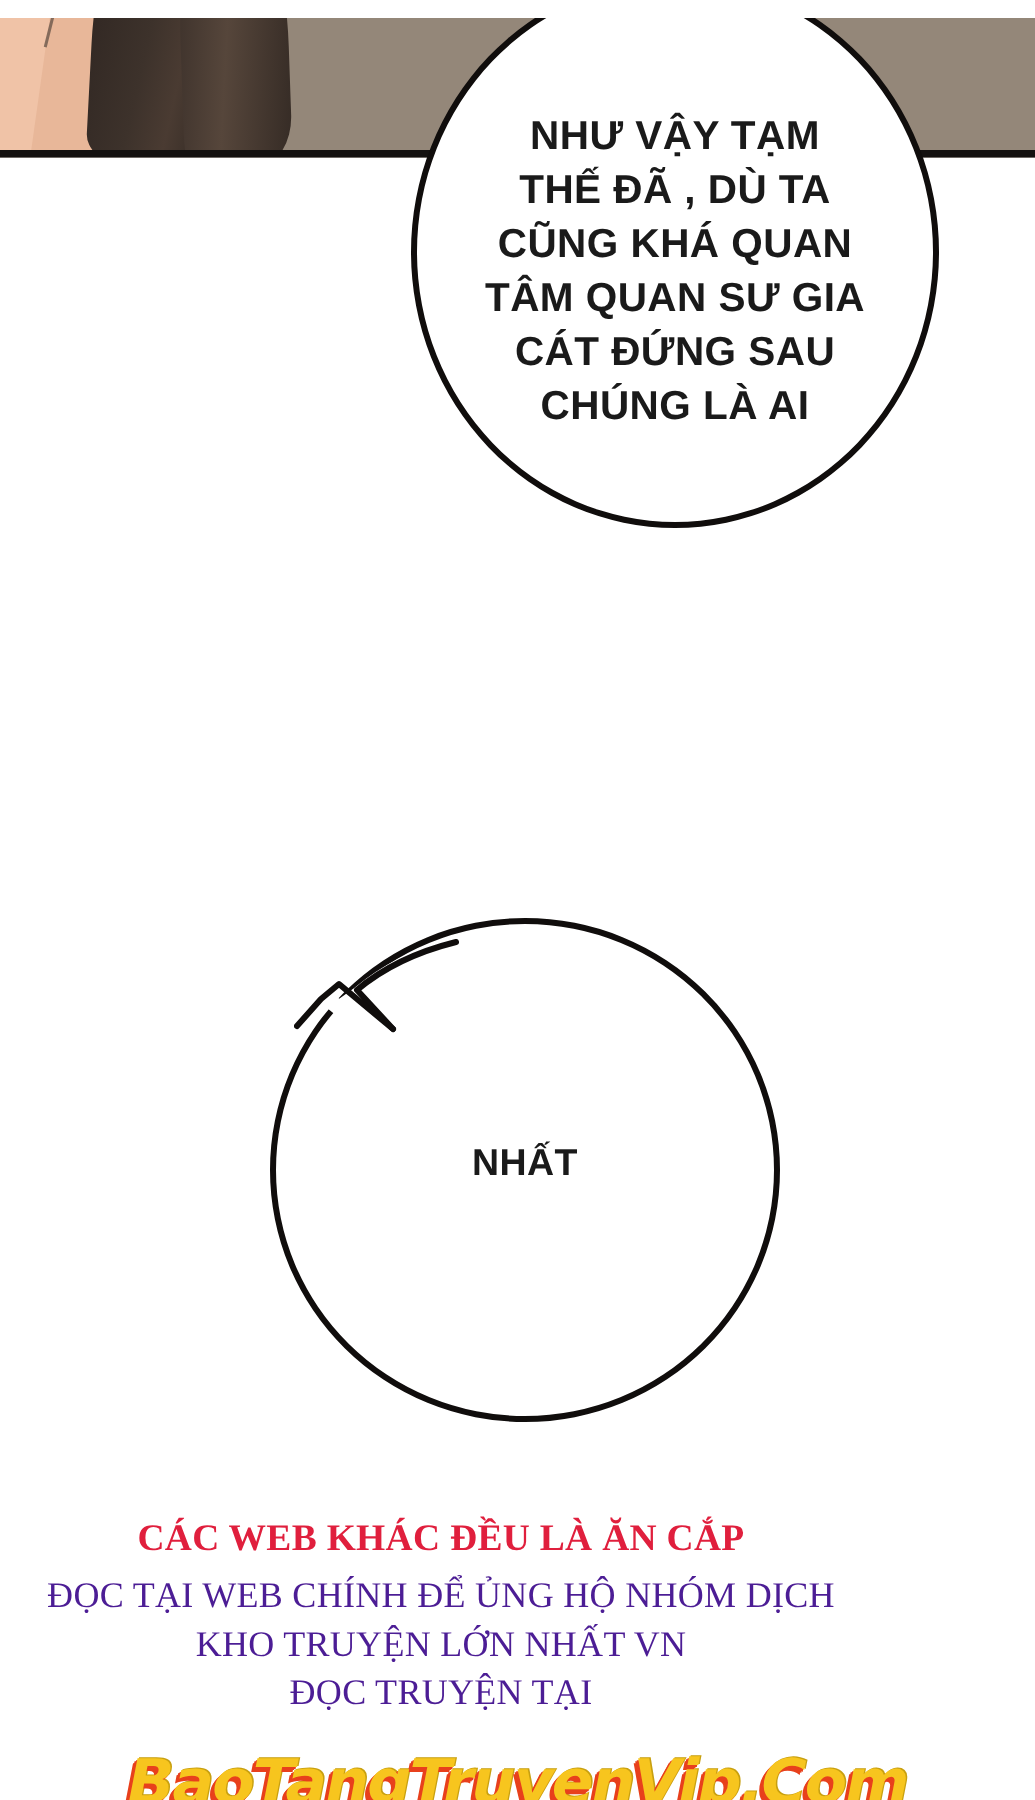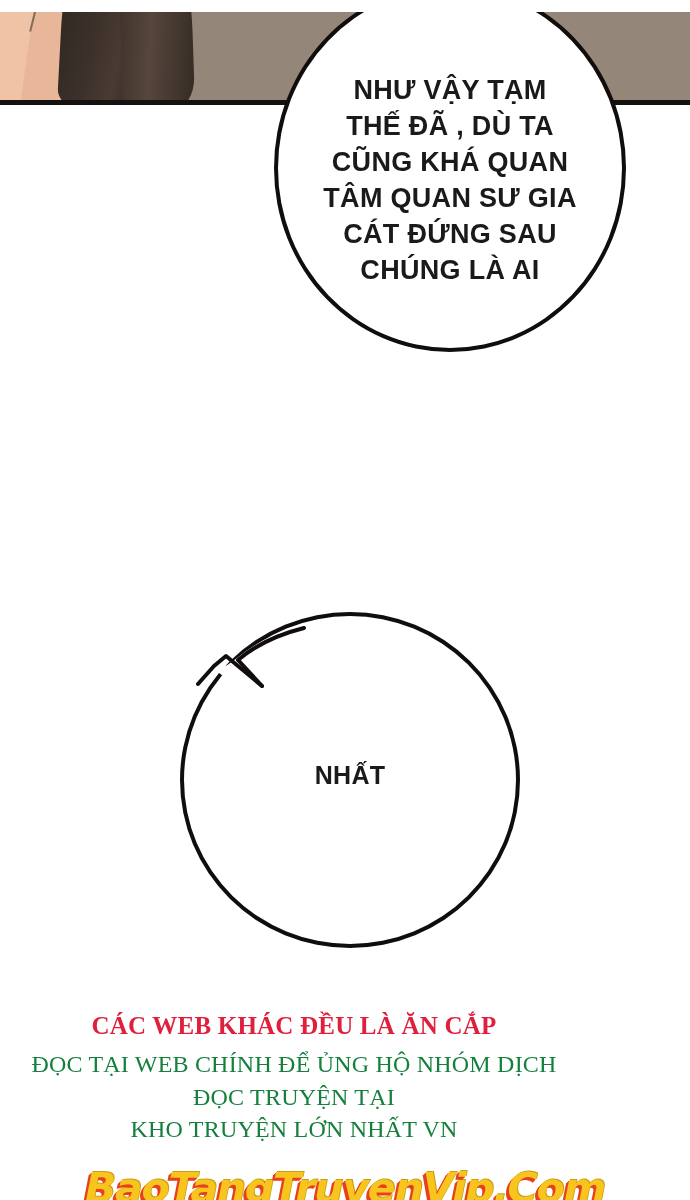--- a/index.html
+++ b/index.html
@@ -153,21 +153,21 @@
     font-weight: bold;
     font-size: 25px;
     color: #e01f3d;
     letter-spacing: 0.2px;
     line-height: 1.28;
     margin: 0 0 6px 0;
   }
   .footer-line {
     font-family: "Liberation Serif", serif;
     font-size: 24px;
-    color: #15803d;
+    color: #4c1d95;
     line-height: 1.36;
     letter-spacing: 0.2px;
     margin: 0;
   }
   .footer-logo {
     position: absolute;
     left: 0;
     top: 1152px;
     width: 690px;
     text-align: center;
@@ -214,19 +214,19 @@
 
   <svg class="bubble-tail" viewBox="0 0 110 90">
     <path d="M 108 4 Q 70 14 44 36 L 30 46 L 20 38 L 4 54" fill="none" stroke="#ffffff" stroke-width="10"></path>
     <path d="M 108 2 Q 68 12 42 34 L 66 60" fill="none" stroke="#100d0c" stroke-width="4" stroke-linejoin="round" stroke-linecap="round"></path>
     <path d="M 66 60 L 30 30 L 18 40 L 2 58" fill="none" stroke="#100d0c" stroke-width="4" stroke-linejoin="round" stroke-linecap="round"></path>
   </svg>
 
   <div class="footer">
     <p class="footer-warning">CÁC WEB KHÁC ĐỀU LÀ ĂN CẮP</p>
     <p class="footer-line">ĐỌC TẠI WEB CHÍNH ĐỂ ỦNG HỘ NHÓM DỊCH</p>
+    <p class="footer-line">KHO TRUYỆN LỚN NHẤT VN</p>
     <p class="footer-line">ĐỌC TRUYỆN TẠI</p>
-    <p class="footer-line">KHO TRUYỆN LỚN NHẤT VN</p>
   </div>
 
   <div class="footer-logo">BaoTangTruyenVip.Com</div>
 
 </div>
 
 </body></html>

